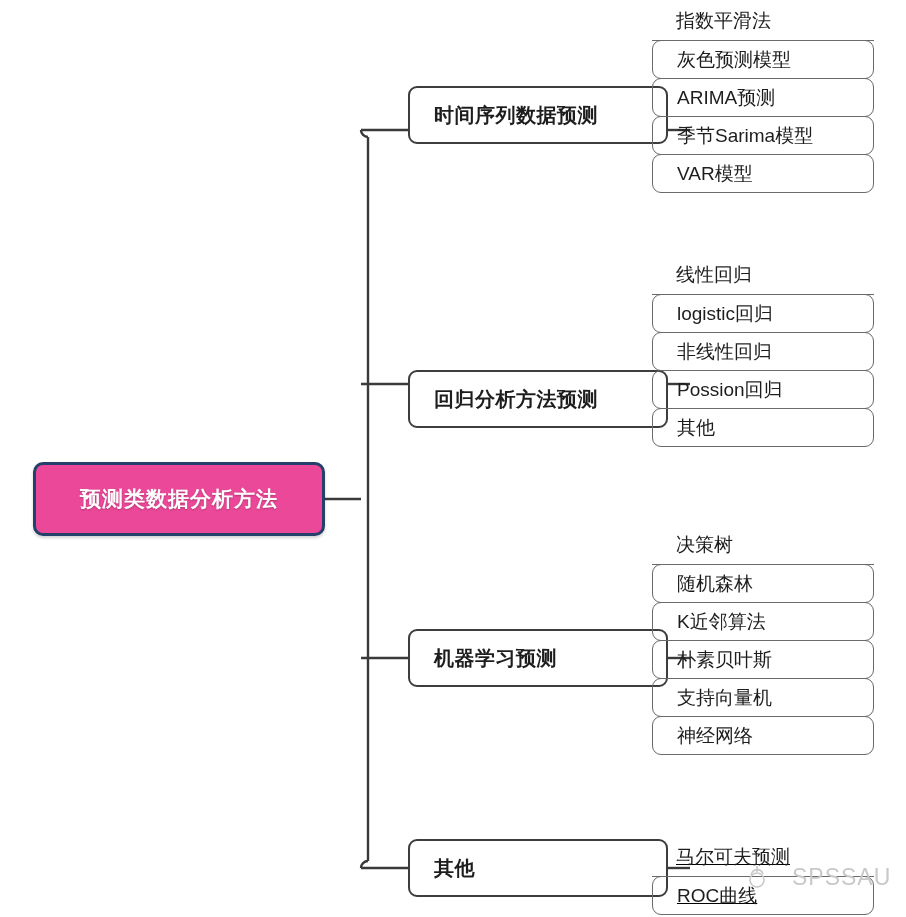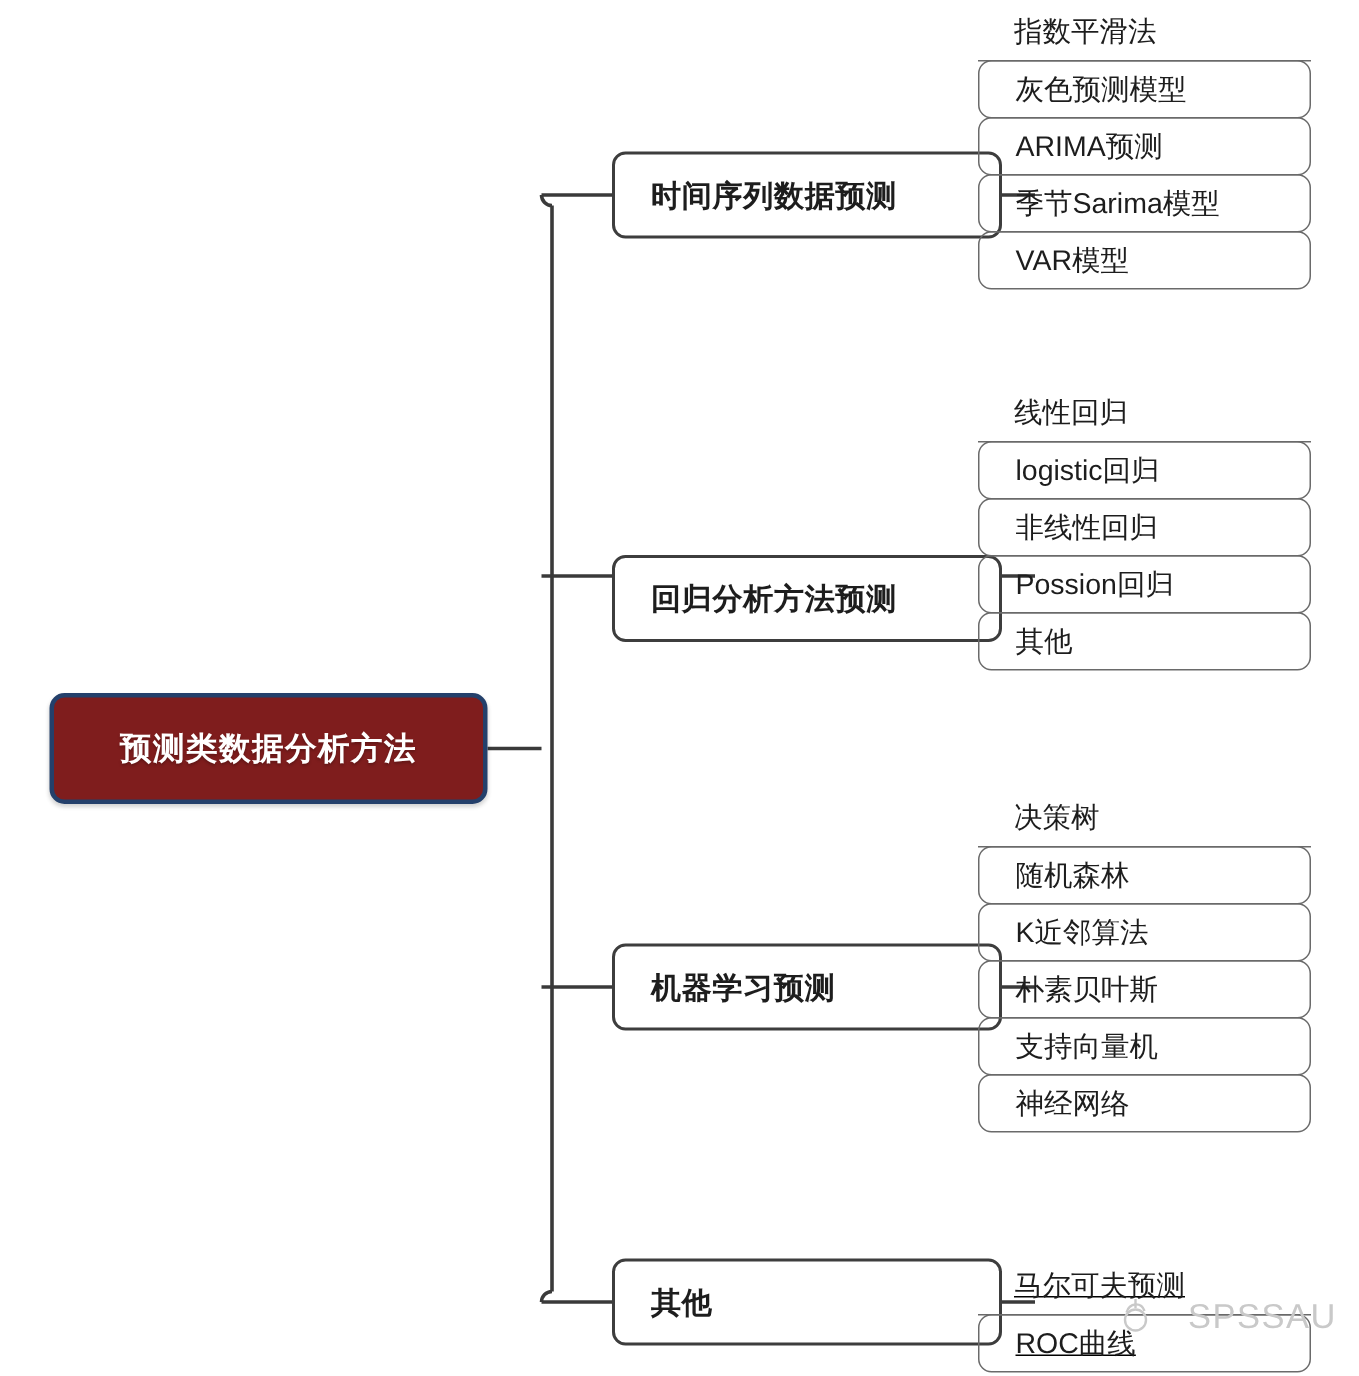--- a/index.html
+++ b/index.html
@@ -37,21 +37,21 @@
   }
 
   
   .root-node {
     position: absolute;
     left: 33px;
     top: 462px;
     width: 292px;
     height: 74px;
     box-sizing: border-box;
-    background: #7f1d1d;
+    background: #ec4899;
     border: 3px solid #24406b;
     border-radius: 10px;
     display: flex;
     align-items: center;
     justify-content: center;
     color: #ffffff;
     font-size: 21px;
     font-weight: bold;
     letter-spacing: 1px;
     text-shadow: 0 1px 2px rgba(0,0,0,0.25);
@@ -147,21 +147,21 @@
     <path d="M668,130 L690,130"></path>
     <path d="M668,384 L690,384"></path>
     <path d="M668,658 L690,658"></path>
     <path d="M668,868 L690,868"></path>
   </svg>
 
   <div class="root-node">
     <span>预测类数据分析方法</span>
   </div>
 
-  <div class="branch-node" style="top:101px;">
+  <div class="branch-node" style="top:86px;">
     <span>时间序列数据预测</span>
   </div>
   <div class="leaf-group" style="top:2px;">
     <div class="leaf-item">
       <span>指数平滑法</span>
     </div>
     <div class="leaf-item">
       <span>灰色预测模型</span>
     </div>
     <div class="leaf-item">

